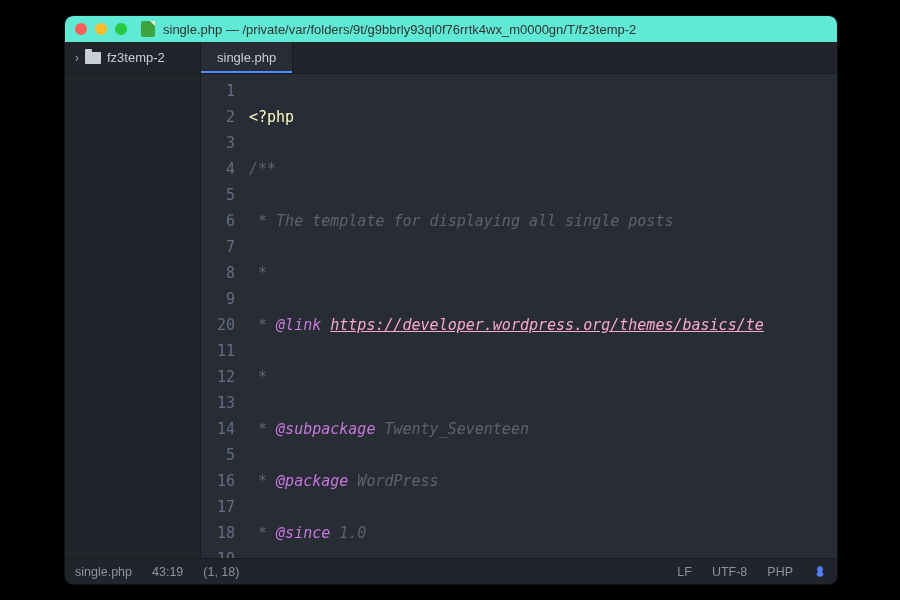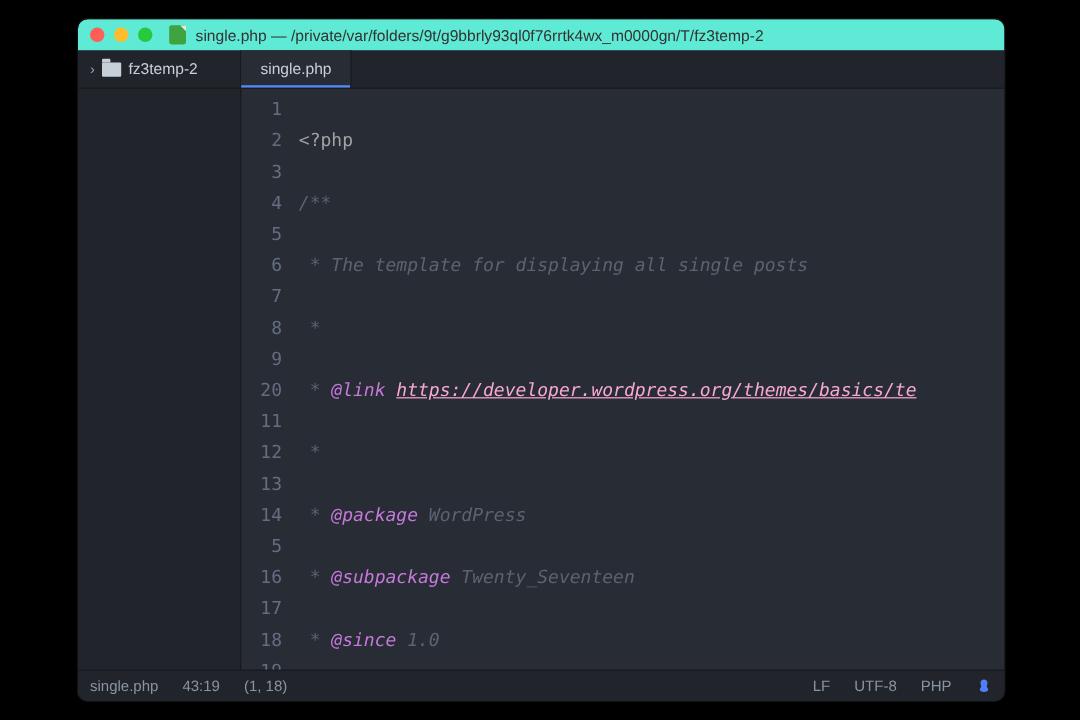--- a/index.html
+++ b/index.html
@@ -42,21 +42,21 @@
   }
   .gutter{
     width:44px; text-align:right; color:#636d83; padding:4px 10px 0 0; user-select:none;
   }
   .gutter div{ height:26px; }
   .code{
     flex:1; padding:4px 0 0 4px; color:#abb2bf; white-space:pre; overflow:hidden;
   }
   .code .line{ height:26px; }
   
-  .php-tag{ color:#a3a3a3;text-align:center; }
+  .php-tag{ color:#fef9c3;text-align:center; }
   .comment{ color:#5c6370; font-style:italic; }
   .tagdoc{ color:#c678dd; font-style:italic;}
   .link{ color:#f9a8d4; text-decoration:underline; font-style:italic;}
   
   .status{
     height:26px; background:#21252b; border-top:1px solid #181a1f;
     display:flex; align-items:center; font-size:12.5px; color:#8b93a1; padding:0 10px; gap:20px;
   }
   .status .spacer{ flex:1; }
   .sq{ width:14px; height:14px; }
@@ -111,22 +111,22 @@
           <div>18</div>
         <div>19</div>
       </div>
       <div class="code">
 <div class="line"><span class="php-tag">&lt;?php</span></div>
 <div class="line"><span class="comment">/**</span></div>
 <div class="line"><span class="comment"> * The template for displaying all single posts</span></div>
 <div class="line"><span class="comment"> *</span></div>
 <div class="line"><span class="comment"> * </span><span class="tagdoc">@link</span><span class="comment"> </span><span class="link">https://developer.wordpress.org/themes/basics/te</span></div>
 <div class="line"><span class="comment"> *</span></div>
+<div class="line"><span class="comment"> * </span><span class="tagdoc">@subpackage</span><span class="comment"> Twenty_Seventeen</span></div>
 <div class="line"><span class="comment"> * </span><span class="tagdoc">@package</span><span class="comment"> WordPress</span></div>
-<div class="line"><span class="comment"> * </span><span class="tagdoc">@subpackage</span><span class="comment"> Twenty_Seventeen</span></div>
 <div class="line"><span class="comment"> * </span><span class="tagdoc">@since</span><span class="comment"> 1.0</span></div>
 
 
 
 
 
 
 
 
 

